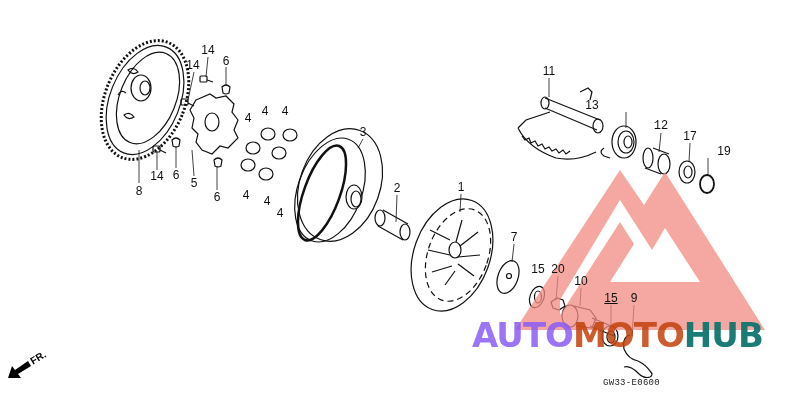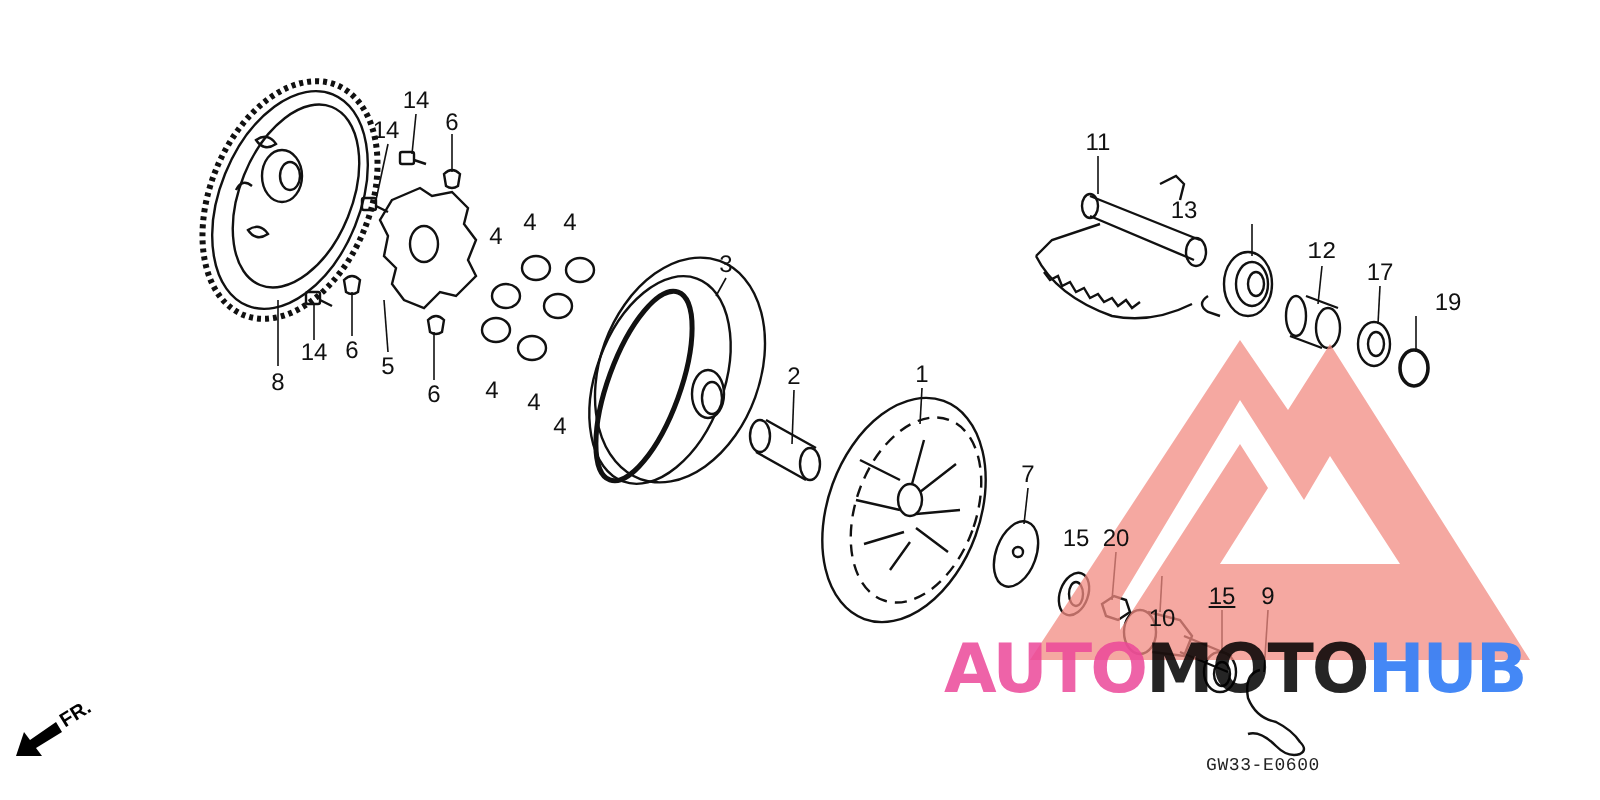--- a/index.html
+++ b/index.html
@@ -189,23 +189,23 @@
     <div class="lbl" style="left: 397px; top: 188px;">2</div>
     <div class="lbl" style="left: 461px; top: 187px;">1</div>
     <div class="lbl" style="left: 514px; top: 237px;">7</div>
     <div class="lbl" style="left: 549px; top: 71px; text-align: right;">11</div>
     <div class="lbl" style="left: 592px; top: 105px;">13</div>
     <div class="lbl" style="left: 661px; top: 126px; font-family: Liberation Mono, monospace;">12</div>
     <div class="lbl" style="left: 690px; top: 136px;">17</div>
     <div class="lbl" style="left: 724px; top: 151px;">19</div>
     <div class="lbl" style="left: 538px; top: 269px;">15</div>
     <div class="lbl" style="left: 558px; top: 269px;">20</div>
-    <div class="lbl" style="left: 581px; top: 281px; margin-top: 28px;">10</div>
+    <div class="lbl" style="left: 581px; top: 281px;">10</div>
     <div class="lbl" style="left: 611px; top: 298px; text-decoration: underline;">15</div>
     <div class="lbl" style="left: 634px; top: 298px;">9</div>
   </div>
 
 <div class="fr" style="left:30px;top:352px;">FR.</div>
 <div class="code" style="left:603px;top:378px;">GW33-E0600</div>
 
 <div style="position:absolute;left:472px;top:318px;height:36px;">
-  <span class="wm-text" style="position:static;color:#ec4899;opacity:0.85;">AUTO</span><span class="wm-text" style="position:static;color:#000000;opacity:0.85;">MOTO</span><span class="wm-text" style="position:static;color:#3b82f6;opacity:0.95;">HUB</span>
+  <span class="wm-text" style="position:static;color:#8b5cf6;opacity:0.85;">AUTO</span><span class="wm-text" style="position:static;color:#c2410c;opacity:0.85;">MOTO</span><span class="wm-text" style="position:static;color:#0f766e;opacity:0.95;">HUB</span>
 </div>
 
 </body></html>

